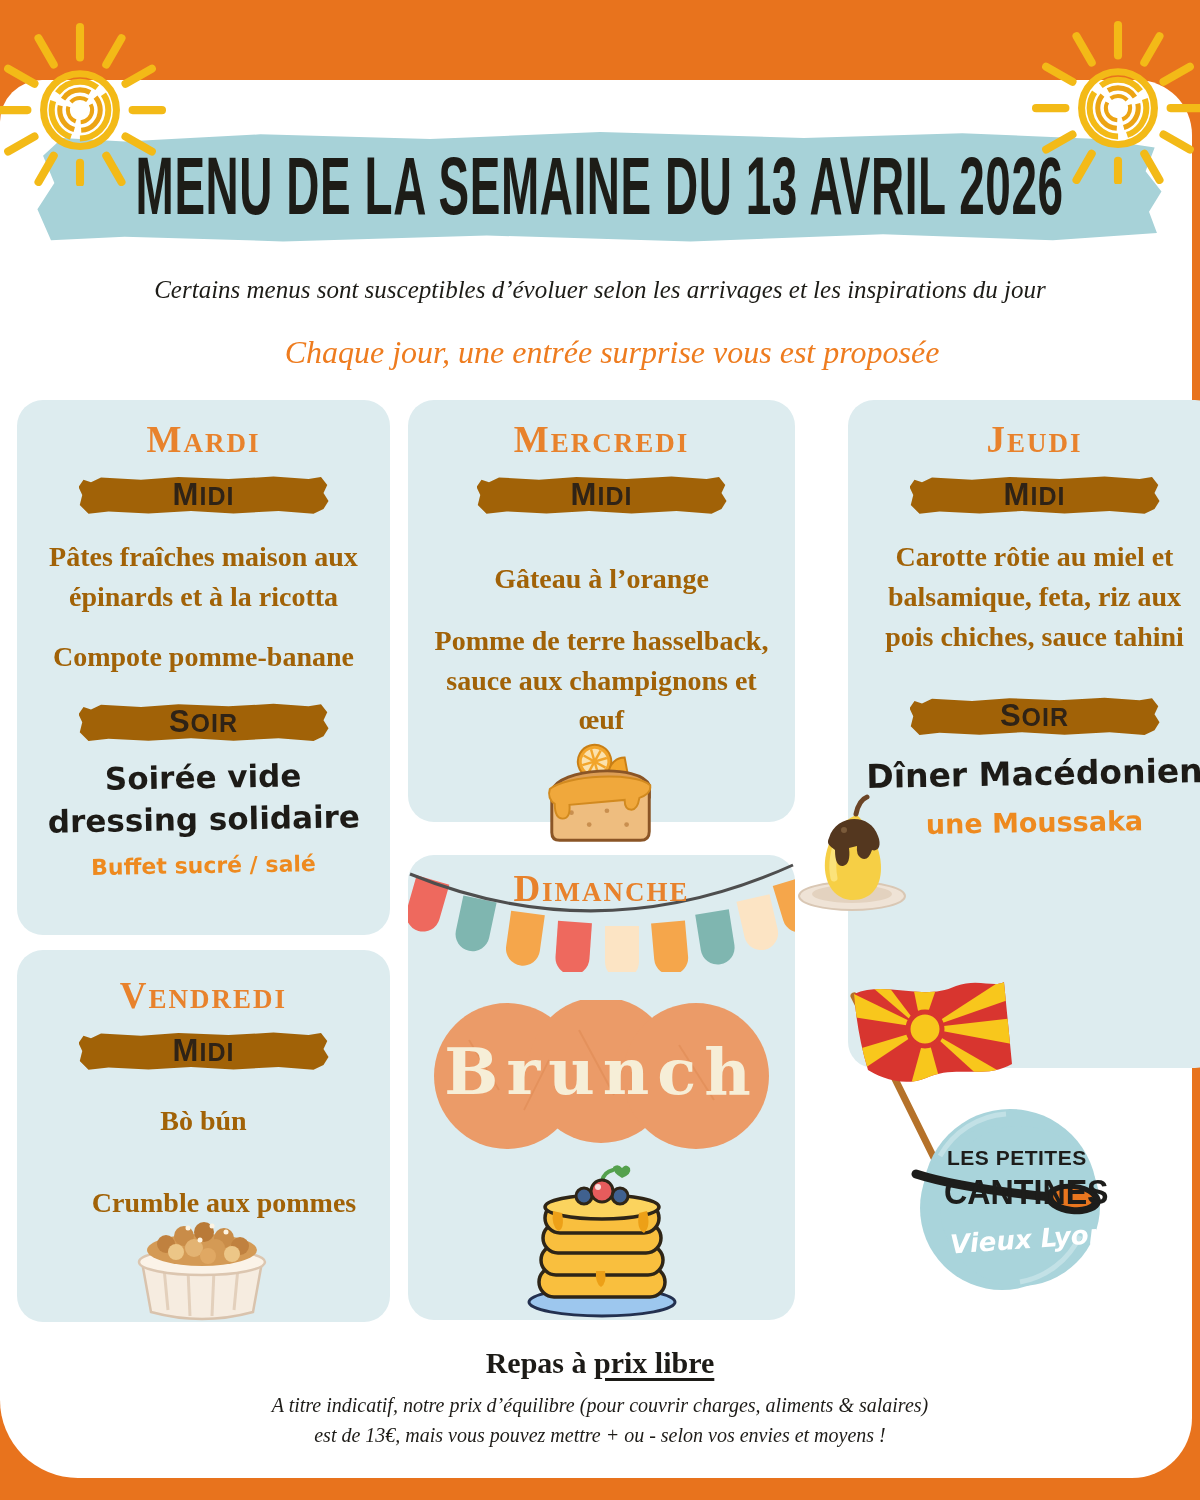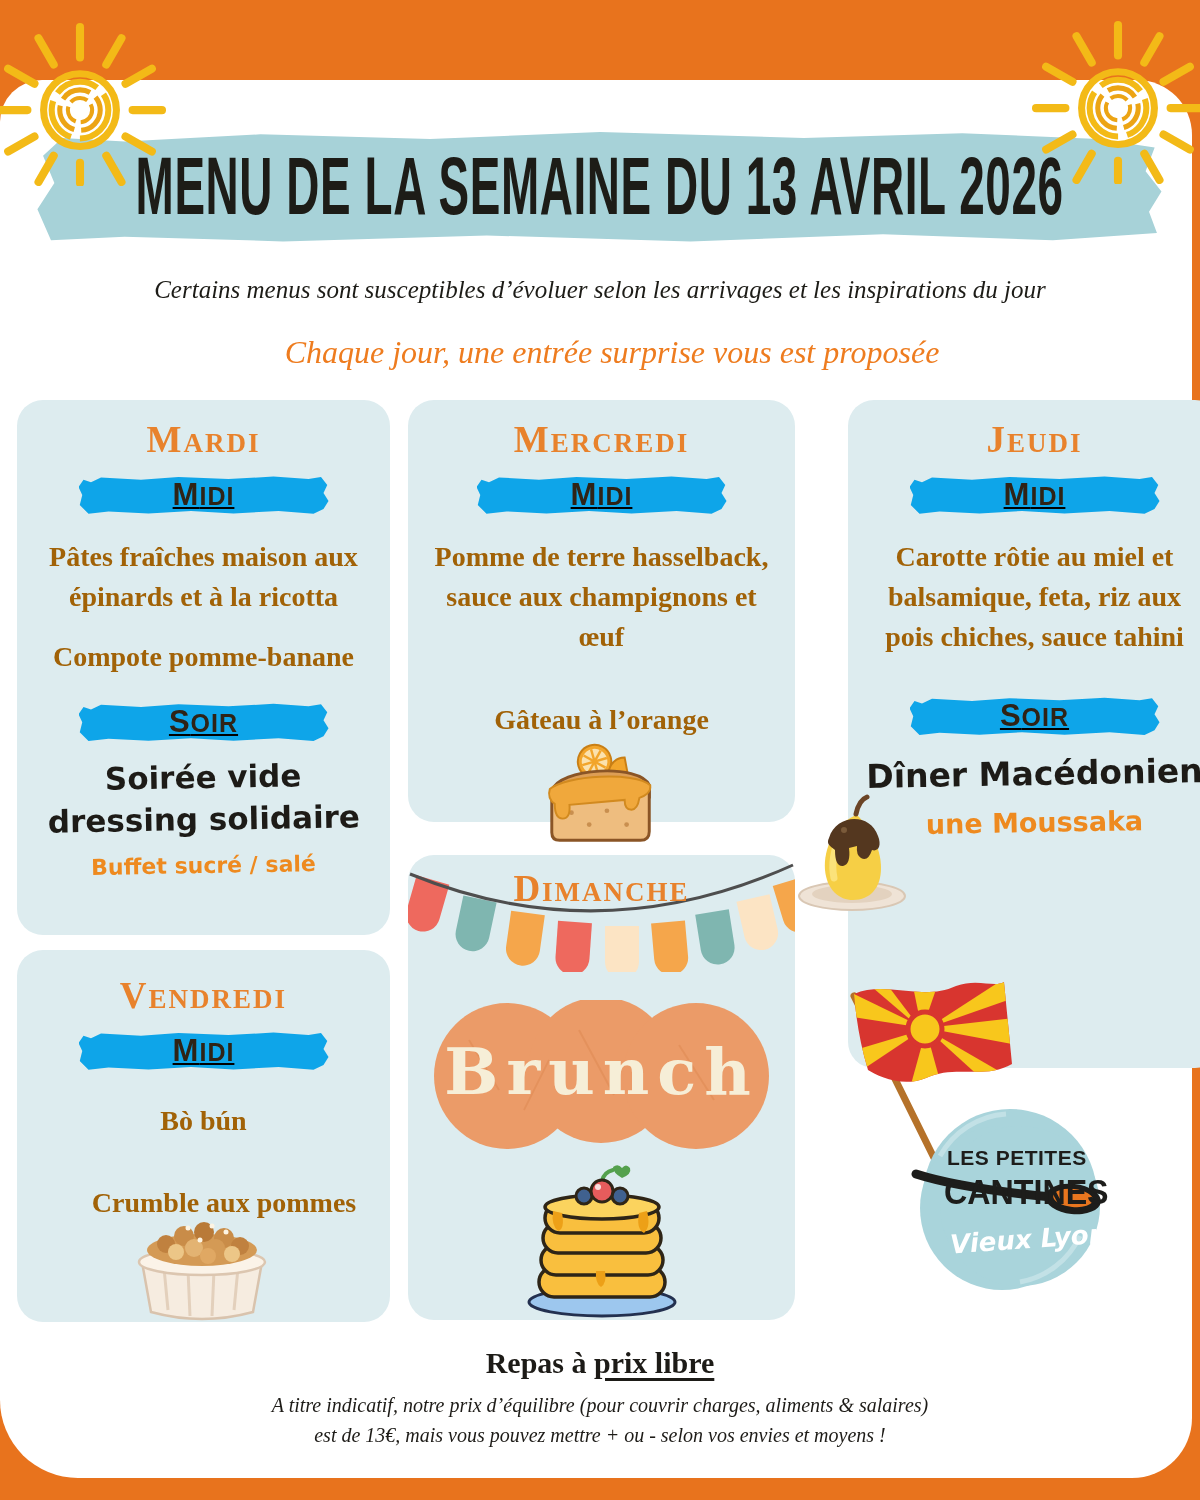--- a/index.html
+++ b/index.html
@@ -33,22 +33,22 @@
   .card-jeudi{left:848px;top:400px;width:373px;height:668px;}
   .card-vendredi{left:17px;top:950px;width:373px;height:372px;}
   .card-dimanche{left:408px;top:855px;width:387px;height:465px;}
 
   .day-name{display:block;margin-top:18px;text-transform:uppercase;
     font-family:"Liberation Serif",serif;font-weight:700;font-size:27px;letter-spacing:2px;color:#e8822c;}
   .day-name::first-letter{font-size:37px;}
   .card-vendredi .day-name{margin-top:24px;}
   .card-dimanche .day-name{margin-top:12px;position:relative;z-index:2;}
 
-  .brush-label{width:250px;height:40px;margin:14px auto 0;background:#0ea5e9;
-    clip-path:polygon(0% 30%,2% 12%,5% 18%,9% 6%,25% 12%,40% 5%,60% 10%,78% 4%,92% 10%,97% 5%,99.5% 25%,98% 45%,100% 65%,98% 85%,94% 97%,80% 90%,62% 96%,45% 90%,28% 96%,12% 91%,4% 97%,0.5% 75%,1.5% 50%);text-decoration:underline;}
+  .brush-label{width:250px;height:40px;margin:14px auto 0;background:#a16207;
+    clip-path:polygon(0% 30%,2% 12%,5% 18%,9% 6%,25% 12%,40% 5%,60% 10%,78% 4%,92% 10%,97% 5%,99.5% 25%,98% 45%,100% 65%,98% 85%,94% 97%,80% 90%,62% 96%,45% 90%,28% 96%,12% 91%,4% 97%,0.5% 75%,1.5% 50%);}
   .brush-label > span{display:block;line-height:40px;text-transform:uppercase;
     font-family:"Liberation Sans",sans-serif;font-weight:700;font-size:25px;letter-spacing:1px;color:#2f2316;}
   .brush-label > span::first-letter{font-size:31px;}
 
   .menu-item{font-family:"Liberation Serif",serif;font-weight:700;font-size:28px;line-height:1.42;
     color:#a16207;padding:0 20px;}
   .mt-item{margin-top:22px;}
 
   .hand{font-family:"DejaVu Sans",sans-serif;font-weight:700;transform:rotate(-1deg);}
   .hand-event{font-size:31px;line-height:1.35;color:#1d1b17;margin-top:15px;padding:0 10px;}
@@ -154,22 +154,22 @@
     </div>
     <div class="hand hand-event">Soirée vide dressing solidaire</div>
     <div class="hand hand-note">Buffet sucré / salé</div>
   </div>
 
   <div class="card card-mercredi">
     <span class="day-name">Mercredi</span>
     <div class="brush-label">
       <span>Midi</span>
     </div>
+    <div class="menu-item" style="margin-top:44px;">Gâteau à l’orange</div>
     <div class="menu-item mt-item">Pomme de terre hasselback, sauce aux champignons et œuf</div>
-    <div class="menu-item" style="margin-top:44px;">Gâteau à l’orange</div>
   </div>
 
   <div class="card card-jeudi">
     <span class="day-name">Jeudi</span>
     <div class="brush-label">
       <span>Midi</span>
     </div>
     <div class="menu-item mt-item">Carotte rôtie au miel et balsamique, feta, riz aux pois chiches, sauce tahini</div>
     <div class="brush-label" style="margin-top:40px;">
       <span>Soir</span>

